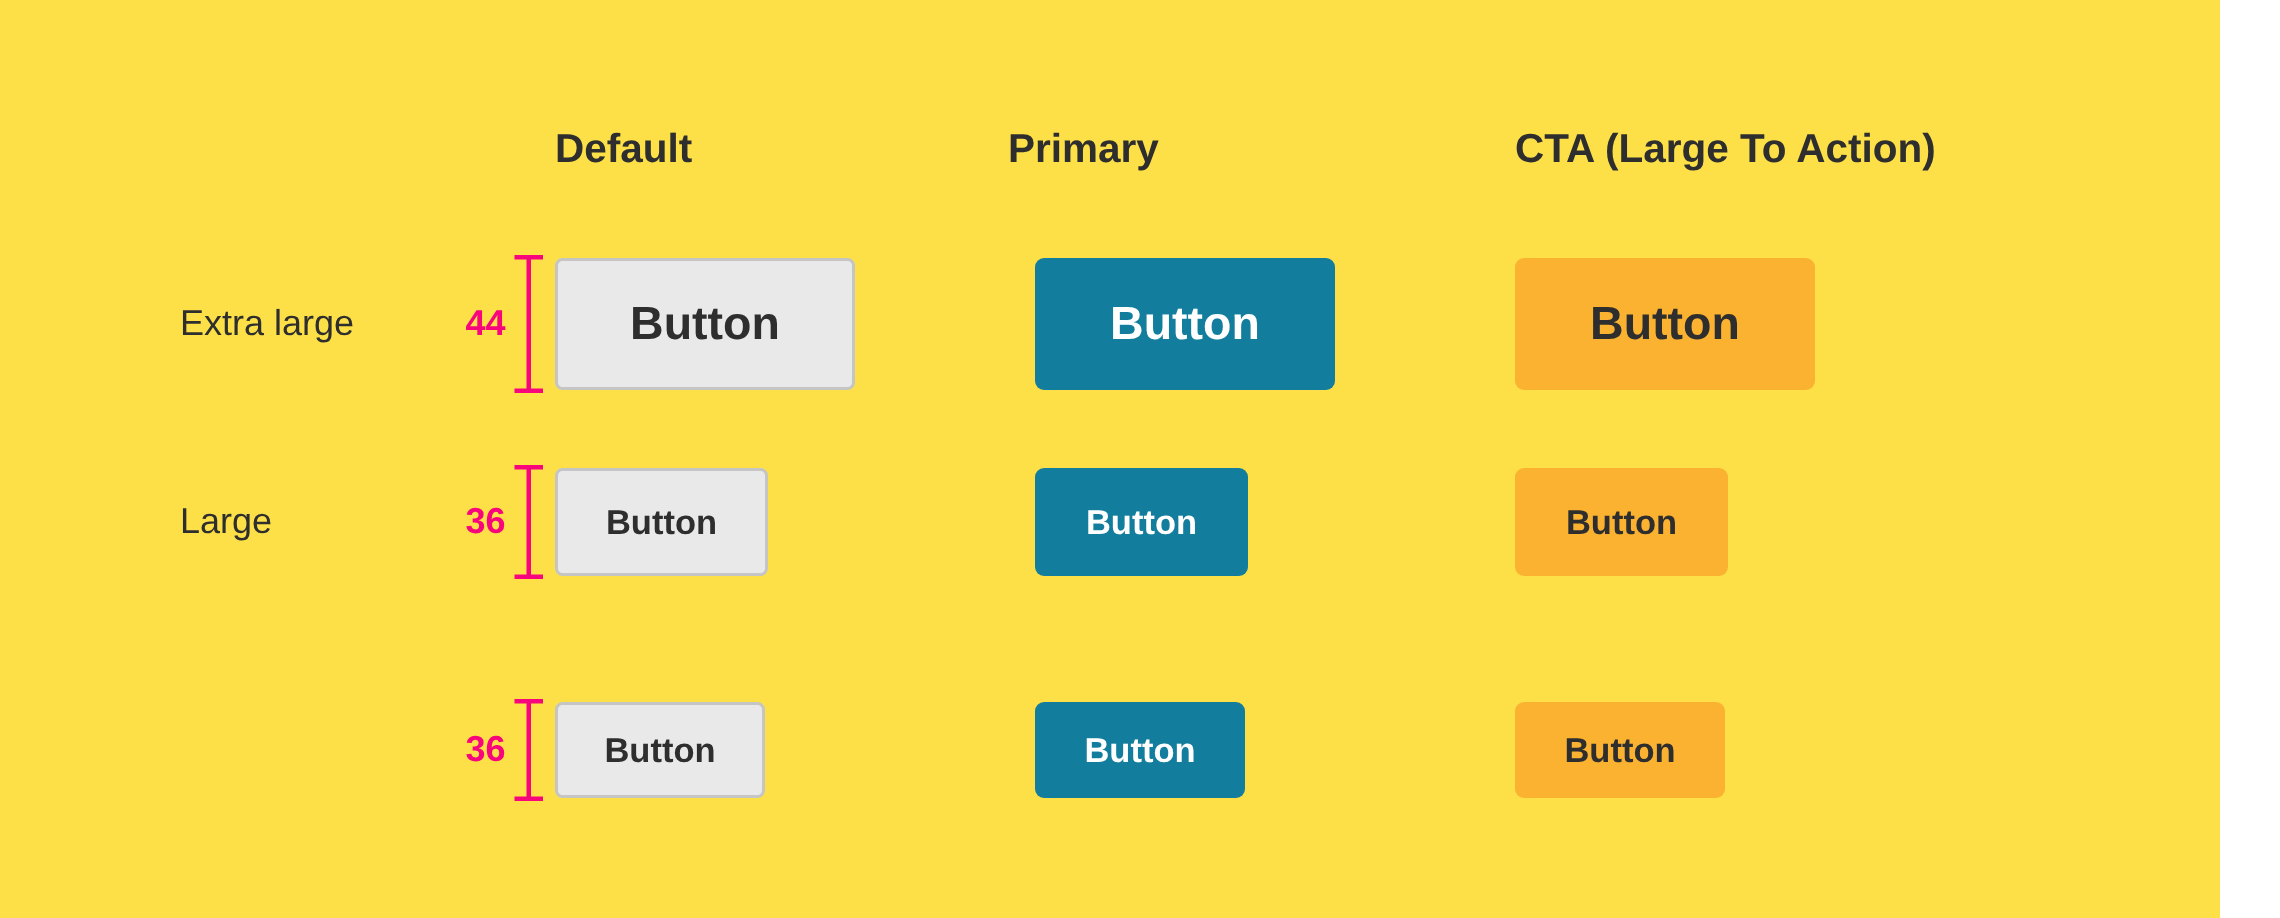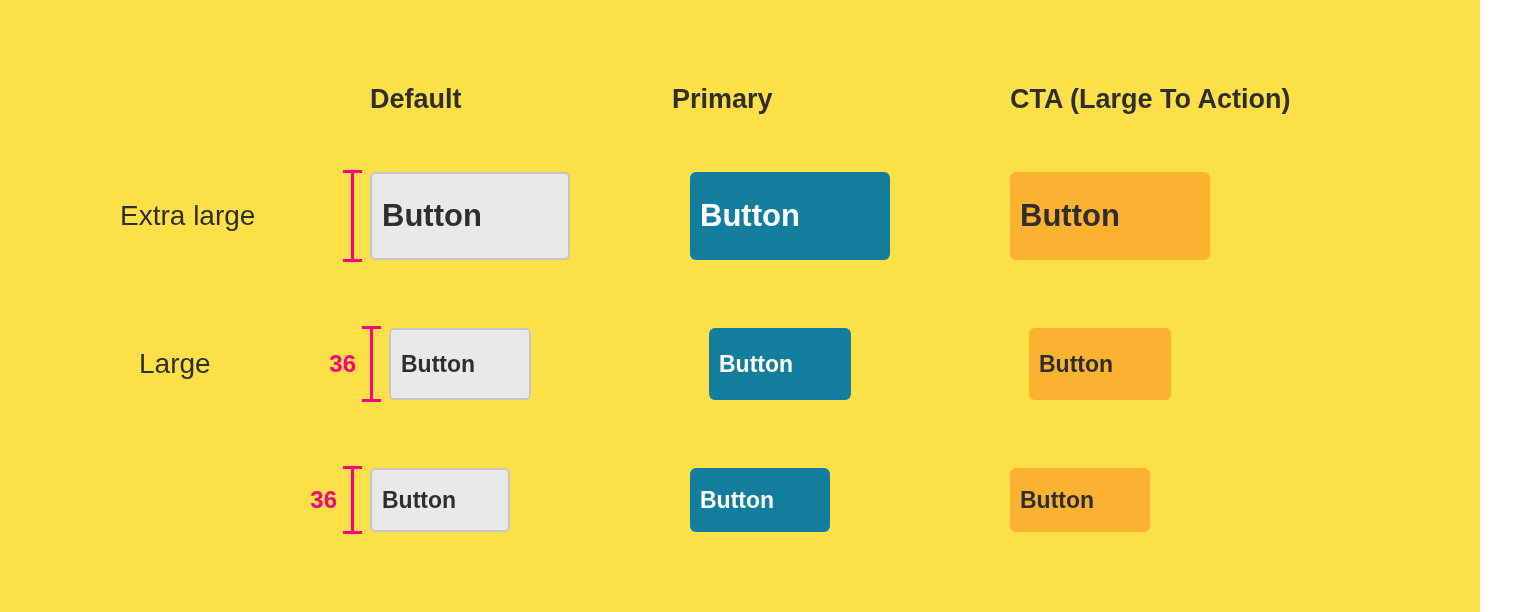--- a/index.html
+++ b/index.html
@@ -25,31 +25,31 @@
     color: var(--heading-text, #2e2e2e);
     white-space: nowrap;
   }
   .col-header.c-default { left: 370px; }
   .col-header.c-primary { left: 672px; }
   .col-header.c-cta     { left: 1010px; }
 
   
   .spec-row { position: absolute; left: 0; width: 100%; }
   .row0 { top: 172px; height: 88px; }
-  .row1 { top: 328px; height: 72px; margin-left: 19px; }
+  .row1 { top: 312px; height: 72px; }
   .row2 { top: 468px; height: 64px; }
 
   .row-label {
     position: absolute;
     left: 120px;
     top: 0;
     height: 100%;
     display: flex;
     align-items: center;
-    font-size: 28px;
+    font-size: 24px;
     color: var(--heading-text, #2e2e2e);
     white-space: nowrap;
   }
 
   .size-value {
     position: absolute;
     left: 240px;
     width: 97px;
     top: 0;
     height: 100%;
@@ -87,21 +87,21 @@
     background: var(--measure, #f8047c);
   }
 
   
   .btn {
     position: absolute;
     top: 0;
     height: 100%;
     display: flex;
     align-items: center;
-    justify-content: flex-start;
+    justify-content: center;
     box-sizing: border-box;
     border: none;
     border-radius: 6px;
     font-family: inherit;
     font-weight: 600;
     padding: 10px;
     cursor: pointer;
   }
   .btn.c-default { left: 370px; }
   .btn.c-primary { left: 690px; }
@@ -130,20 +130,21 @@
 <body>
 
 <div class="sheet">
 
   <div class="col-header c-default">Default</div>
   <div class="col-header c-primary">Primary</div>
   <div class="col-header c-cta">CTA (Large To Action)</div>
 
   <div class="spec-row row0">
     <span class="row-label">Extra large</span>
+    <span class="size-value">44</span>
     <div class="measure">
       <div class="cap top"></div>
       <div class="stem"></div>
       <div class="cap bottom"></div>
     </div>
     <button class="btn btn-default c-default">
       <span>Button</span>
     </button>
     <button class="btn btn-primary c-primary">
       <span>Button</span>

